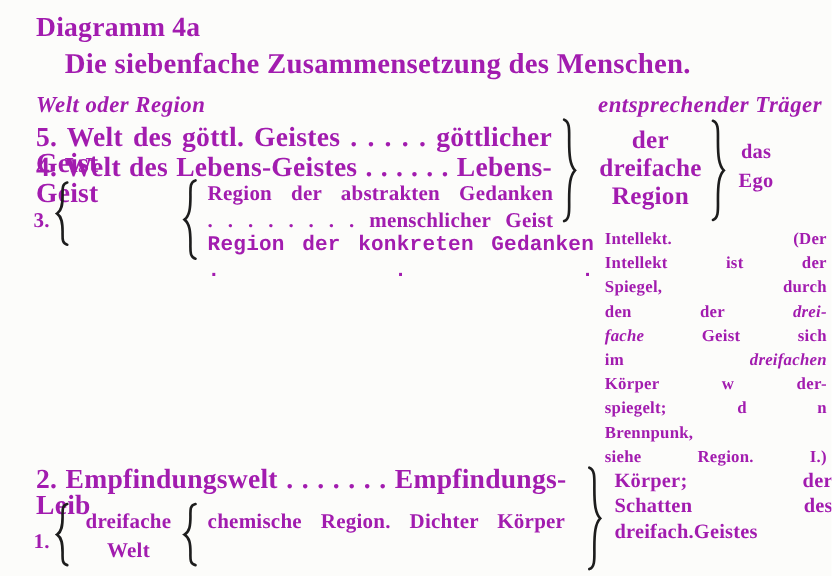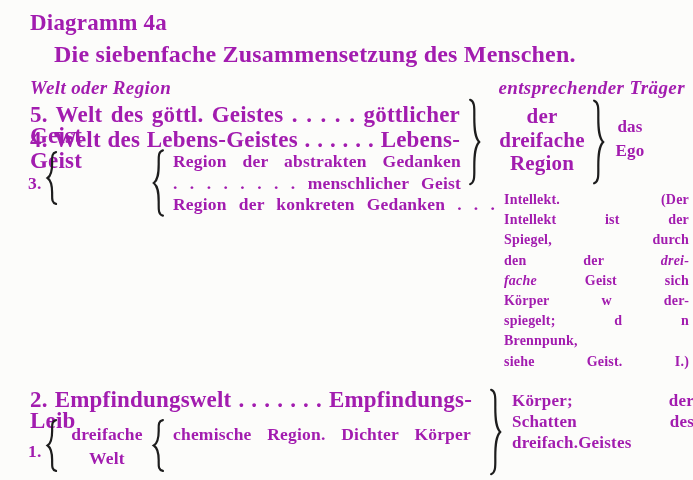--- a/index.html
+++ b/index.html
@@ -22,21 +22,21 @@
   }
   .rownum { position:absolute; font-size:17.5px; }
 
   .stack div { text-align:justify; text-align-last:justify; }
   .stack { position:absolute; font-size:17.5px; }
 
   .worldbox { position:absolute; font-size:17.5px; text-align:center; }
   .worldbox div { text-align:center; }
 
   .r3regions { left:173px; top:151px; width:288px; line-height:21.5px; }
-  .r3regions .wide { width:322px; }
+  .r3regions .wide { width:322px;font-family:Liberation Mono, monospace; }
   .r1regions { left:173px; top:423px; width:298px; line-height:23.5px; }
 
   .geist-label { left:494px; top:105px; width:96px; line-height:23.5px; font-size:21px; }
   .geist-label div, .ego-label div { text-align:center; text-align-last:center; }
   .ego-label { left:604px; top:115px; width:52px; line-height:24px; font-size:17px; }
 
   .note {
     position:absolute; left:504px; top:190px; width:185px;
     font-size:14px; line-height:20.2px;
   }
@@ -89,24 +89,25 @@
     <div>das</div>
     <div>Ego</div>
   </div>
 
   <div class="note">
     <div>Intellekt. (Der</div>
     <div>Intellekt ist der</div>
     <div>Spiegel, durch</div>
     <div><span>den der </span><span class="it">drei-</span></div>
     <div><span class="it">fache</span><span> Geist sich</span></div>
+    <div><span>im </span><span class="it">dreifachen</span></div>
     <div>Körper w der-</div>
     <div>spiegelt; d n</div>
     <div class="noj">Brennpunk,</div>
-    <div>siehe Geist. I.)</div>
+    <div>siehe Region. I.)</div>
   </div>
 
   <div class="jrow" style="left:30px;top:389px;width:442px">2. Empfindungswelt . . . . . . . Empfindungs-Leib</div>
 
   <div class="rownum" style="left:28px;top:441px">1.</div>
   <svg class="brace" style="left:45px;top:419px;width:13px;height:53px" viewBox="0 0 20 100" preserveAspectRatio="none">
     <path d="M17 2 C10 4 11 12 11 22 C11 36 10 45 4 50 C10 55 11 64 11 78 C11 88 10 96 17 98" fill="none" stroke="#1d1d1d" stroke-width="2.2" vector-effect="non-scaling-stroke" stroke-linecap="round"></path>
   </svg>
   <div class="worldbox" style="left:60px;top:423px;width:94px;line-height:23.5px">
     <div>dreifache</div>

